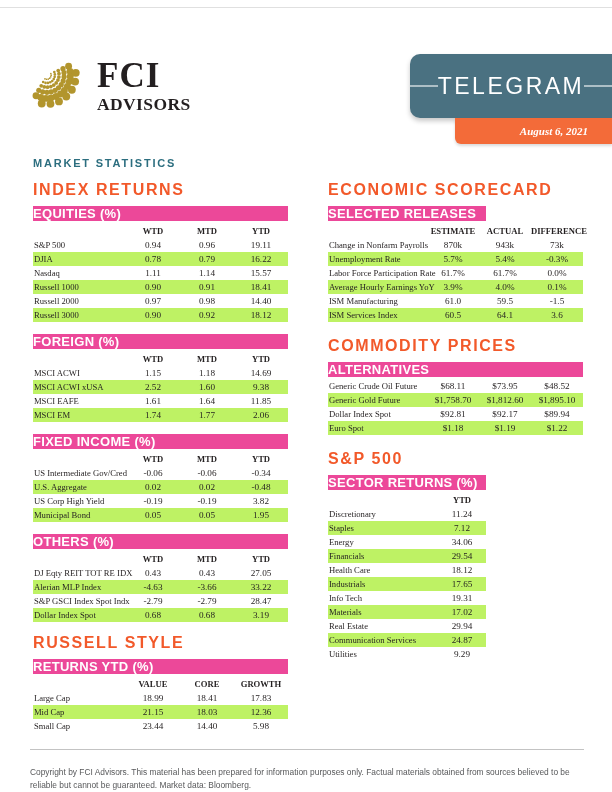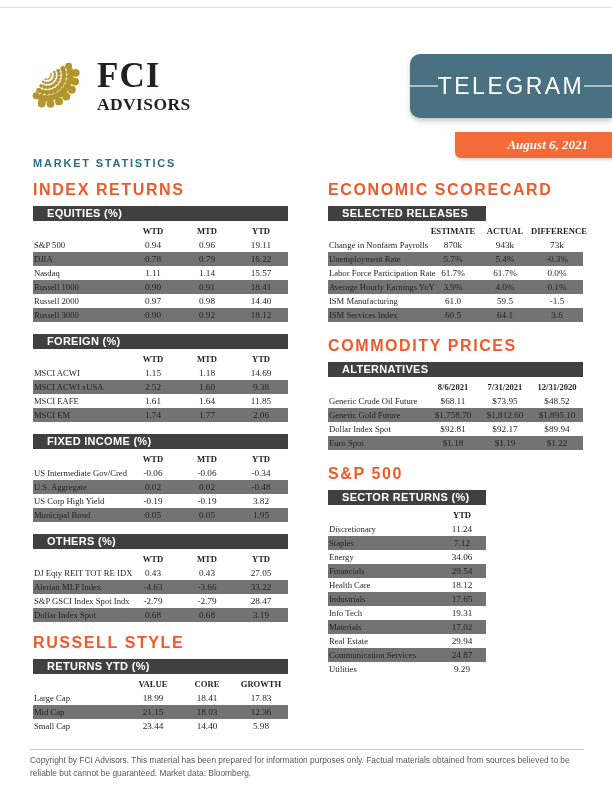--- a/index.html
+++ b/index.html
@@ -20,24 +20,24 @@
     background:#4a7181; border-radius:10px 0 0 10px;
     box-shadow:0 3px 5px rgba(0,0,0,0.22);
     display:flex; justify-content:center; align-items:center;
   }
   .tg-line { width:158px; height:2px; background:rgba(255,255,255,0.55); }
   .tg-text {
     font-family:"Liberation Sans", sans-serif; color:#ffffff;
     font-size:23px; letter-spacing:2.5px; line-height:1.0; margin:5px 0;
   }
   .date-banner {
-    position:absolute; left:455px; right:0; top:124px; height:26px;
+    position:absolute; left:455px; right:0; top:110px; height:26px;
     background:#f36b39; border-radius:0 0 0 6px;
     color:#ffffff; font-family:"Liberation Serif", serif;
-    font-style:italic; font-weight:bold; font-size:13px;
+    font-style:italic; font-weight:bold; font-size:11px;
     line-height:26px; text-align:right; padding-right:24px;
     box-shadow:0 2px 3px rgba(0,0,0,0.15);
   }
   .page-title {
     position:absolute; left:33px; top:149px;
     font-family:"Liberation Sans", sans-serif; font-weight:bold;
     font-size:11px; letter-spacing:1.8px; color:#2c6e7f;
   }
   
   .col { position:absolute; top:173px; }
@@ -47,46 +47,46 @@
     font-family:"Liberation Sans", sans-serif; font-weight:bold;
     font-size:16px; letter-spacing:1.6px; color:#f2592a;
     margin-bottom:7px;
   }
   .col-left  .section-title { margin-top:0; }
   .mt { margin-top:3px; }
   
   .table-block { margin-bottom:12px; }
   .col-right .table-block { margin-bottom:15px; }
   .tbar {
-    height:15px; line-height:15px; background:#404040; color:#ffffff;
+    height:15px; line-height:15px; background:#ec4899; color:#ffffff;
     font-family:"Liberation Sans", sans-serif; font-weight:bold;
-    font-size:11px; letter-spacing:0.3px; padding-left:14px;
+    font-size:13px; letter-spacing:0.3px; padding-left:0;
     margin-bottom:2px;
   }
   .trow { display:flex; align-items:center; height:14px; width:100%; }
-  .trow.alt { background:#737373;justify-content:center; }
+  .trow.alt { background:#bef264;justify-content:center; }
   .thead { height:15px; }
   .tlabel {
     flex:1 1 0; min-width:0; white-space:nowrap; overflow:visible;
     font-size:9.2px; padding-left:1px;
     transform:scaleX(0.94); transform-origin:left center;
   }
   .tval {
     flex:0 0 auto; width:54px; text-align:center; font-size:9.2px;
     white-space:nowrap;
   }
   .thcell { font-weight:bold; font-size:8.6px; }
   .col-right .tval { width:52px; }
   .narrow .tbar, .narrow .trow { width:158px; }
   .narrow .tval { width:48px; }
   .bar-short .tbar { width:158px; }
   
   .footer {
     position:absolute; left:30px; width:554px; top:741px;
-    border-top:1px solid #c3c3c3; padding-top:4px;
+    border-top:1px solid #c3c3c3; padding-top:16px;
     font-family:"Liberation Sans", sans-serif; font-size:8.4px;
     color:#58595b; line-height:1.5;
   }
 </style>
 </head>
 <body>
 
 <div class="page">
 
   <div class="logo">
@@ -385,26 +385,20 @@
         <div class="trow alt">
           <span class="tlabel">ISM Services Index</span>
           <span class="tval">60.5</span>
           <span class="tval">64.1</span>
           <span class="tval">3.6</span>
         </div>
       </section>
     <div class="section-title mt">COMMODITY PRICES</div>
     <section class="table-block">
         <div class="tbar">ALTERNATIVES</div>
-        <div class="trow thead">
-          <span class="tlabel"></span>
-          <span class="tval thcell">8/6/2021</span>
-          <span class="tval thcell">7/31/2021</span>
-          <span class="tval thcell">12/31/2020</span>
-        </div>
         <div class="trow">
           <span class="tlabel">Generic Crude Oil Future</span>
           <span class="tval">$68.11</span>
           <span class="tval">$73.95</span>
           <span class="tval">$48.52</span>
         </div>
         <div class="trow alt">
           <span class="tlabel">Generic Gold Future</span>
           <span class="tval">$1,758.70</span>
           <span class="tval">$1,812.60</span>

